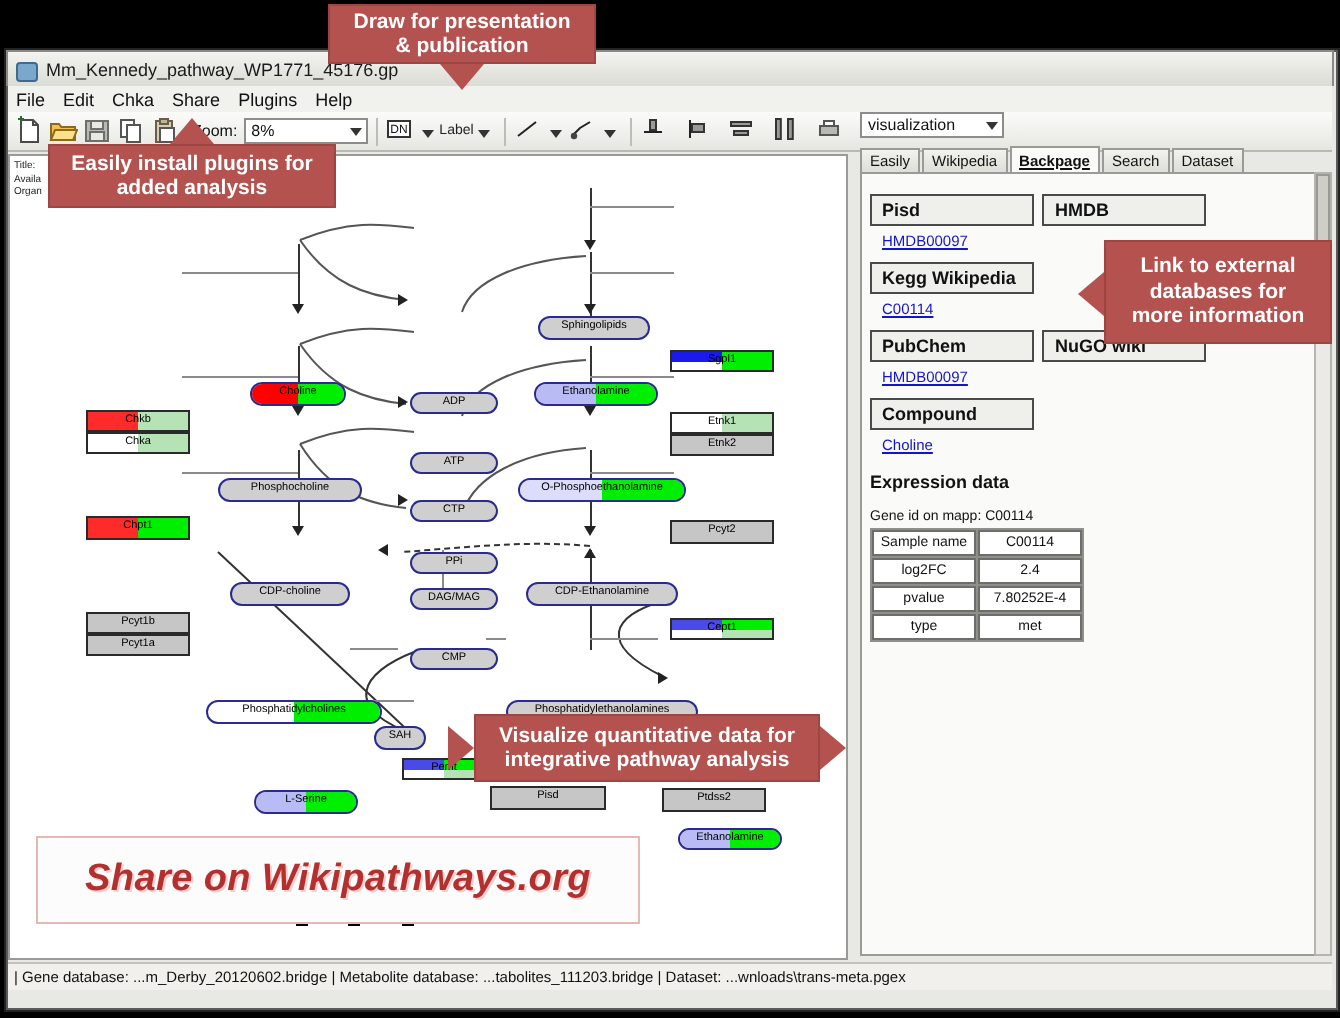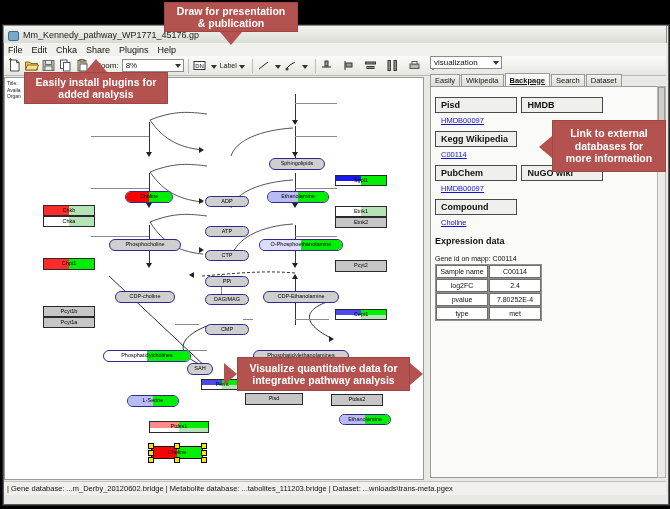--- a/index.html
+++ b/index.html
@@ -565,14 +565,17 @@
   <div class="callout" style="left:552px;top:120px;width:114px;height:52px;font-size:10.5px;white-space:pre-line;">Link  to external
 databases  for
 more information</div>
   <div class="arrow-lf" style="left:539px;top:136px;"></div>
 
   <div class="callout" style="left:237px;top:357px;width:173px;height:34px;font-size:10.5px;white-space:pre-line;">Visualize quantitative data  for
 integrative pathway analysis</div>
   <div class="arrow-rt" style="left:224px;top:363px;"></div>
   <div class="arrow-rt" style="left:410px;top:363px;"></div>
 
+  <div class="share">
+    <span>Share on Wikipathways.org</span>
+  </div>
 
 </div>
 
 </body></html>

